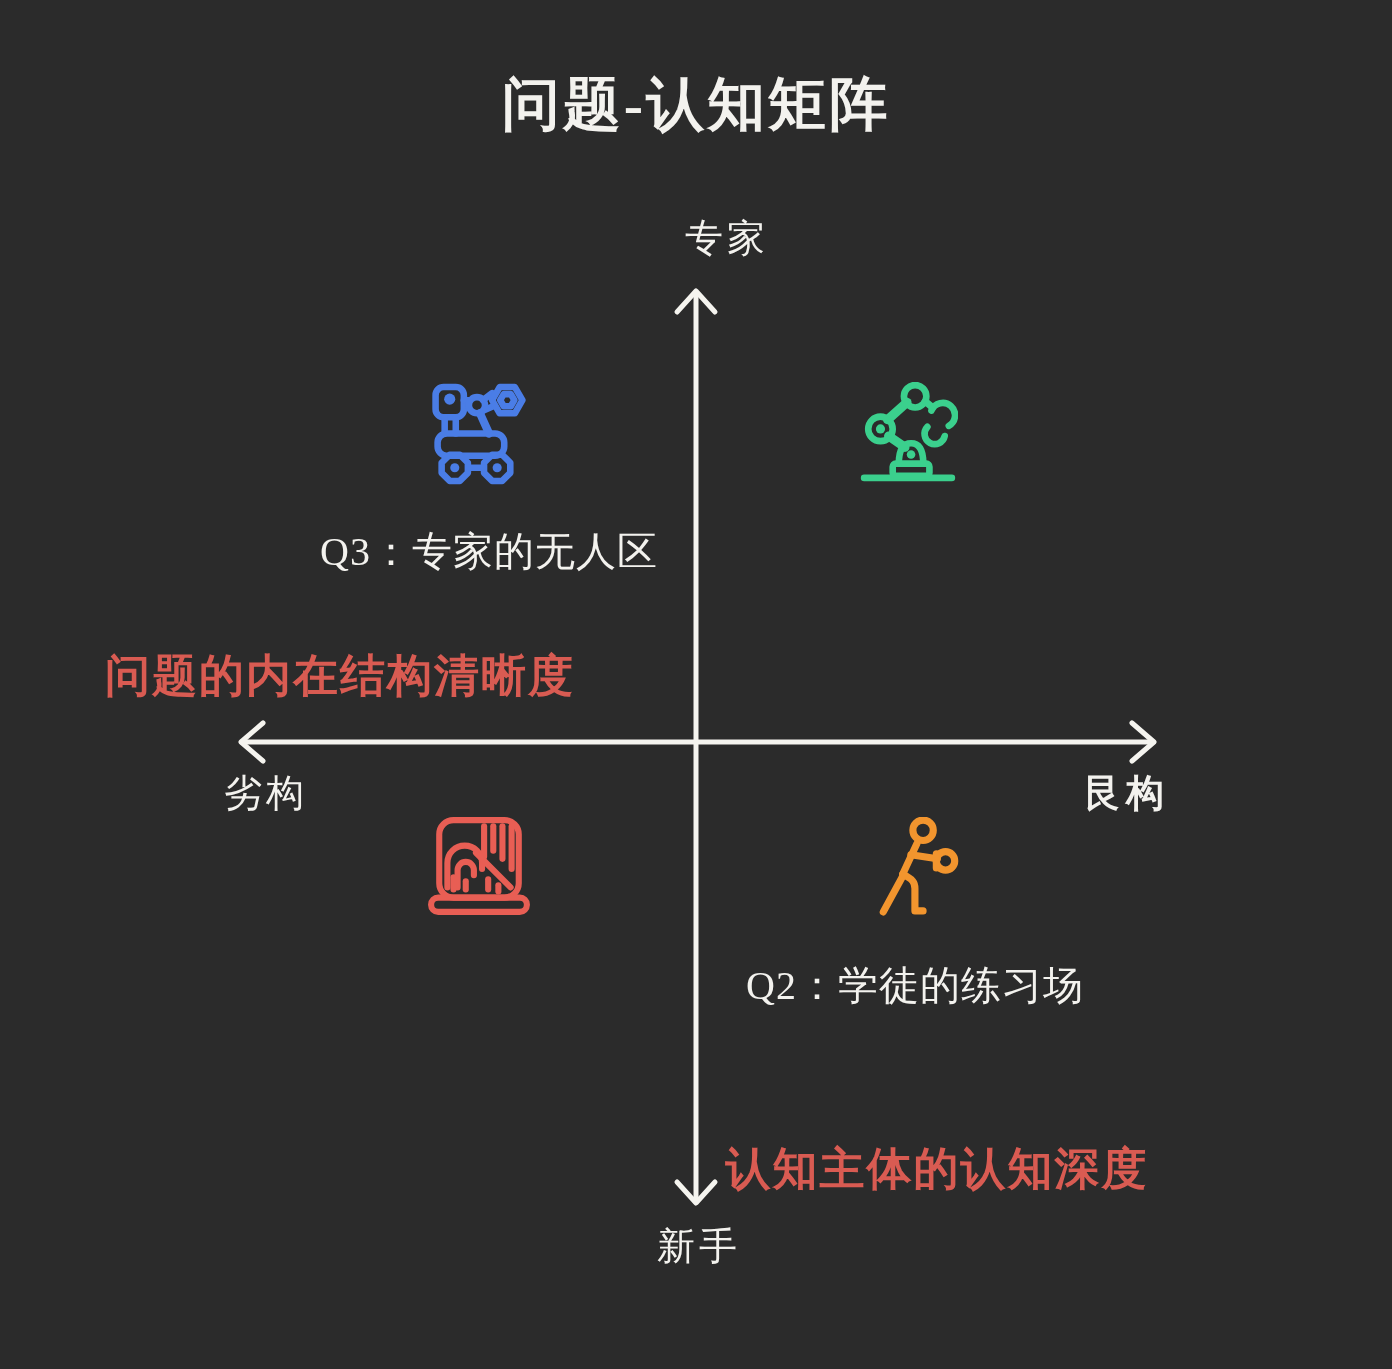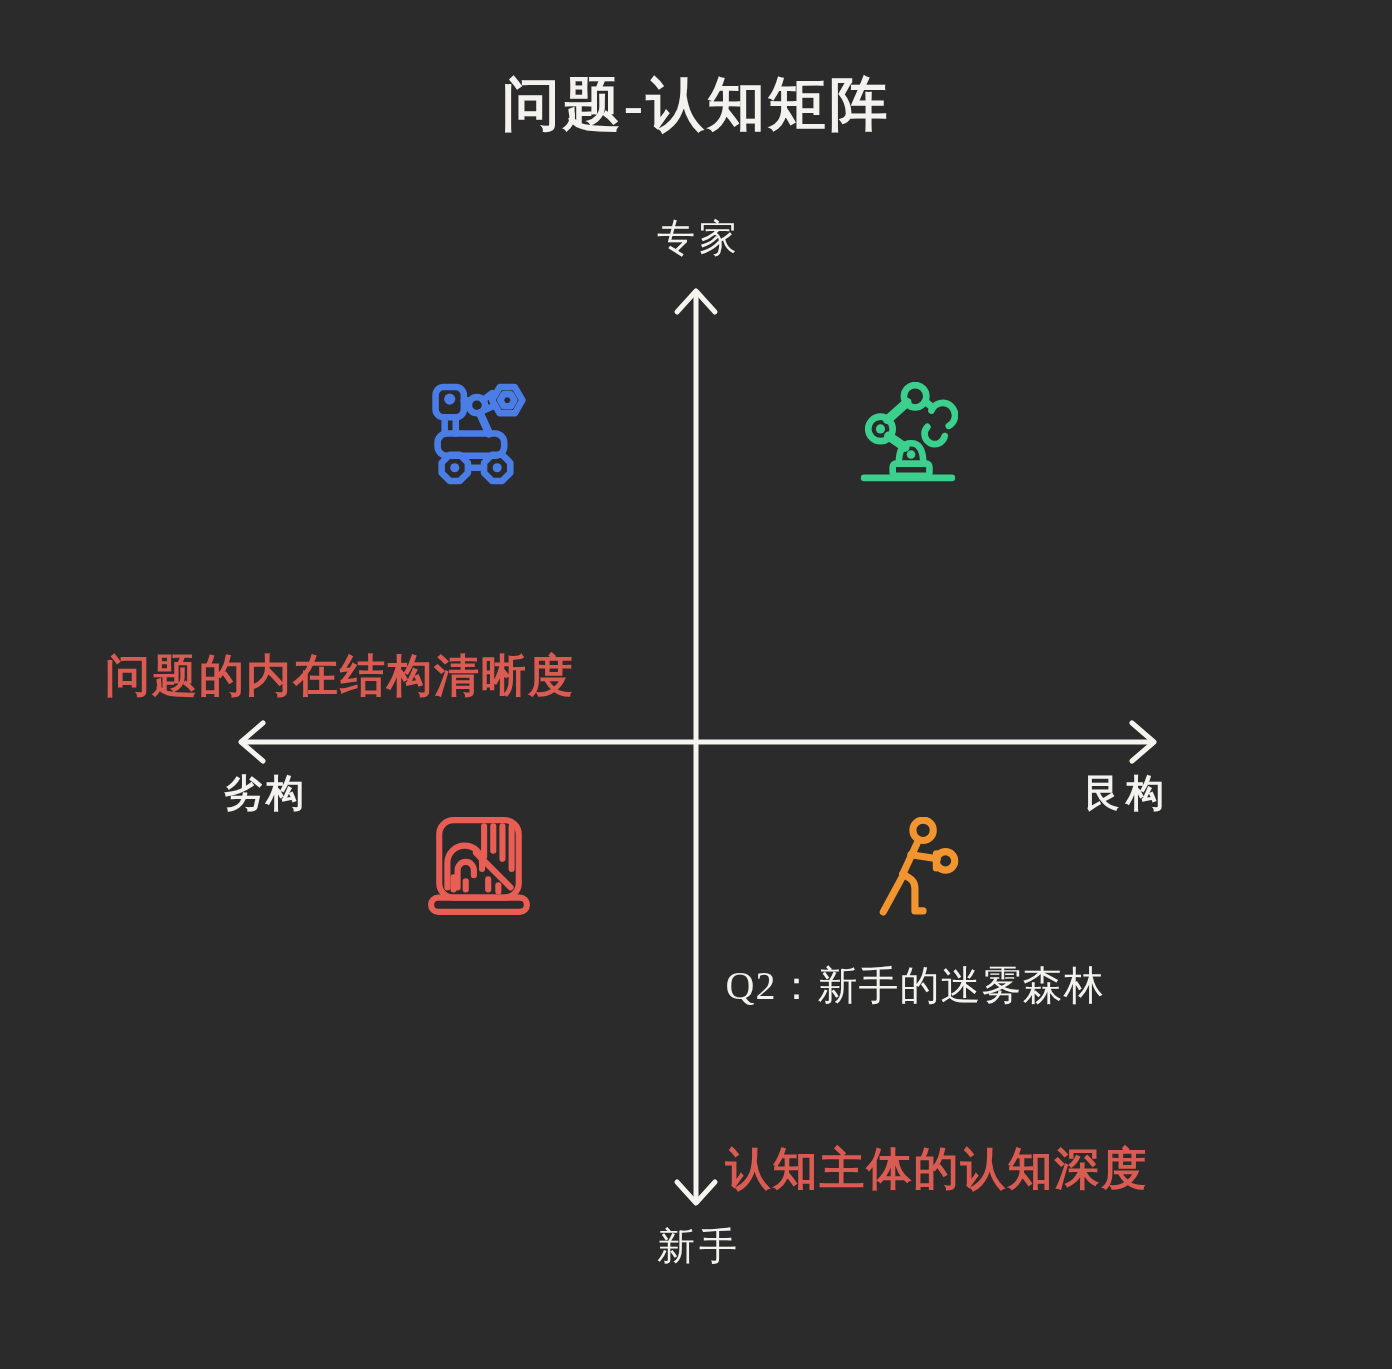--- a/index.html
+++ b/index.html
@@ -6,23 +6,23 @@
   .canvas{
     position:relative;width:1288px;height:1369px;background:#2b2b2b;
     font-family:"Liberation Serif","DejaVu Serif",serif;color:#f3f2ee;overflow:hidden;
   }
   .abs{position:absolute;}
   .cx{transform:translateX(-50%);white-space:nowrap;}
   .title{
     top:66px;left:696px;font-size:58px;font-weight:700;letter-spacing:3px;text-align:center;
   }
   .axis-end{font-size:38px;letter-spacing:4px;}
-  .pos-expert{top:213px;left:699px;}
+  .pos-expert{top:213px;left:727px;}
   .pos-novice{top:1221px;left:699px;text-align:right;}
-  .pos-ill{top:768px;left:266px;font-weight:bold;}
+  .pos-ill{top:768px;left:266px;}
   .pos-well{top:768px;left:1126px;font-weight:bold;}
   .red-title{font-size:45px;font-weight:700;color:#d95b52;letter-spacing:2px;}
   .pos-xtitle{top:646px;left:340px;}
   .pos-ytitle{top:1139px;left:937px;}
   .quad-label{font-size:40px;letter-spacing:1px;}
   .pos-q3{top:524px;left:489px;}
   .pos-q4{top:524px;left:938px;}
   .pos-q1{top:958px;left:487px;}
   .pos-q2{top:958px;left:915px;}
   .axes-svg{top:0;left:0;pointer-events:none;}
@@ -121,15 +121,16 @@
       <circle cx="48" cy="13" r="10"></circle>
       <path d="M42,26 L28,56"></path>
       <path d="M36,37 L62,41"></path>
       <circle cx="70" cy="43" r="9"></circle>
       <path d="M61,36 V50"></path>
       <path d="M28,56 C38,61 40,64 40,70 L40,92 H48"></path>
       <path d="M28,58 L9,93"></path>
     </g>
   </svg>
 
-  <div class="abs cx quad-label pos-q2">Q2：新手的迷雾森林</div>
+  <div class="abs cx quad-label pos-q3">Q3：专家的无人区</div>
+  <div class="abs cx quad-label pos-q2">Q2：学徒的练习场</div>
 
 </div>
 
 </body></html>

